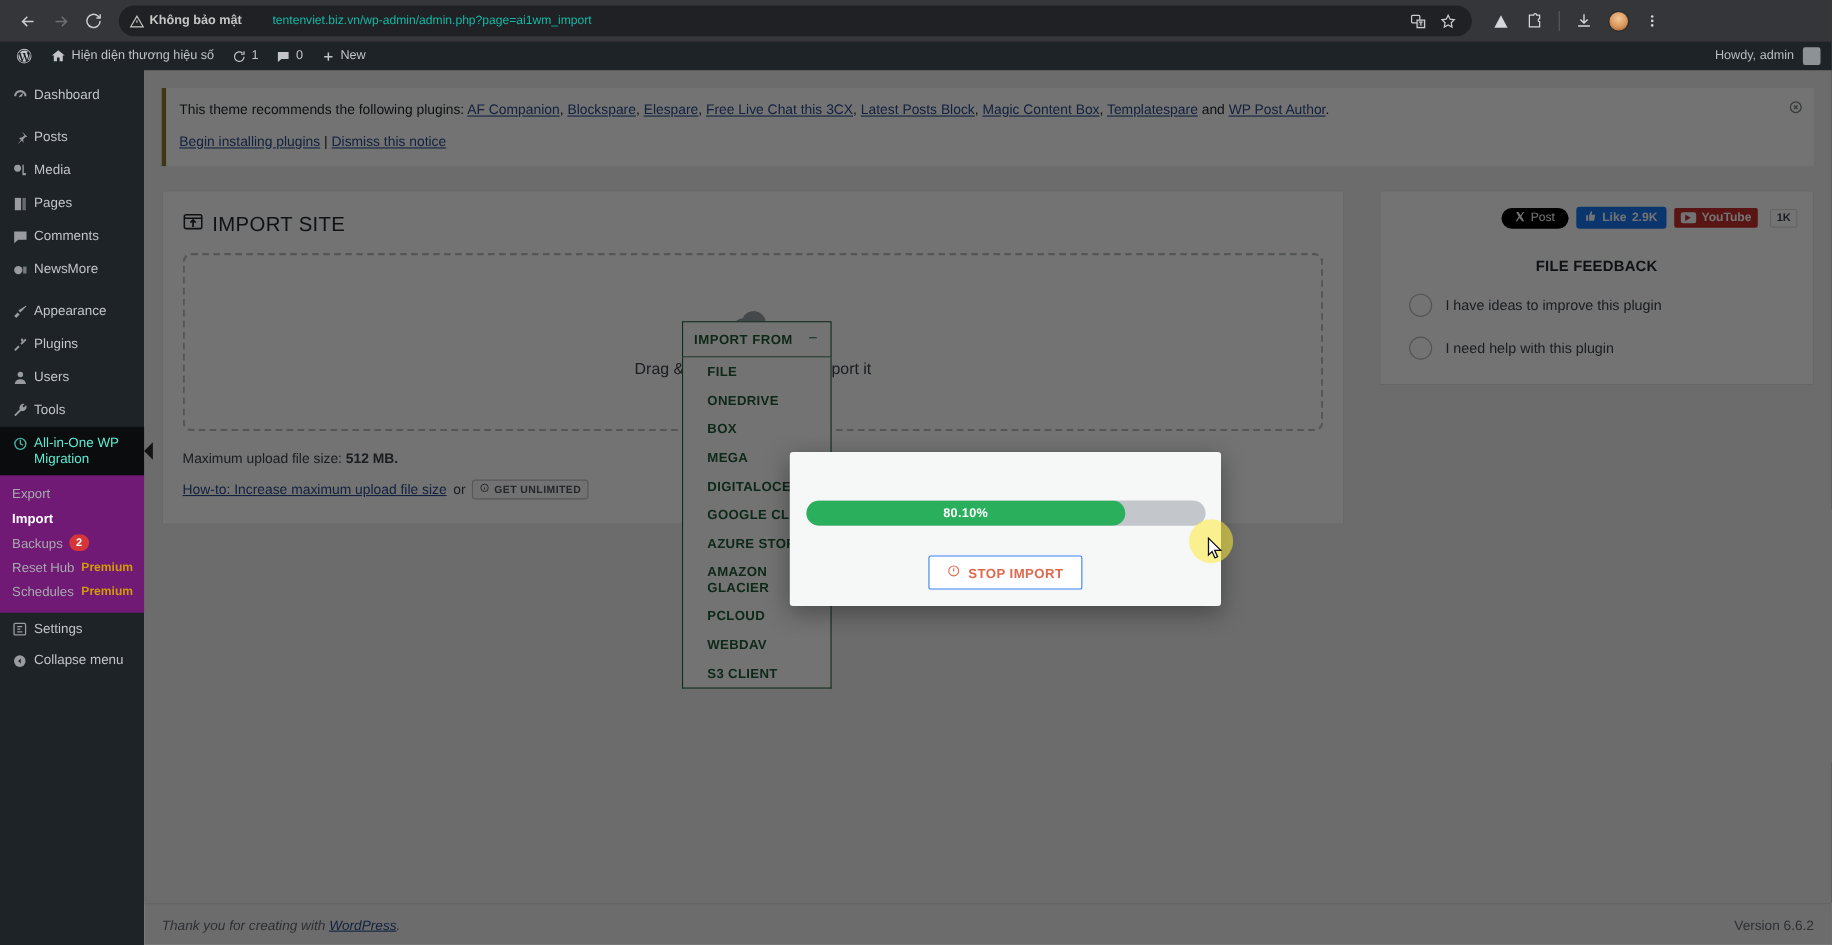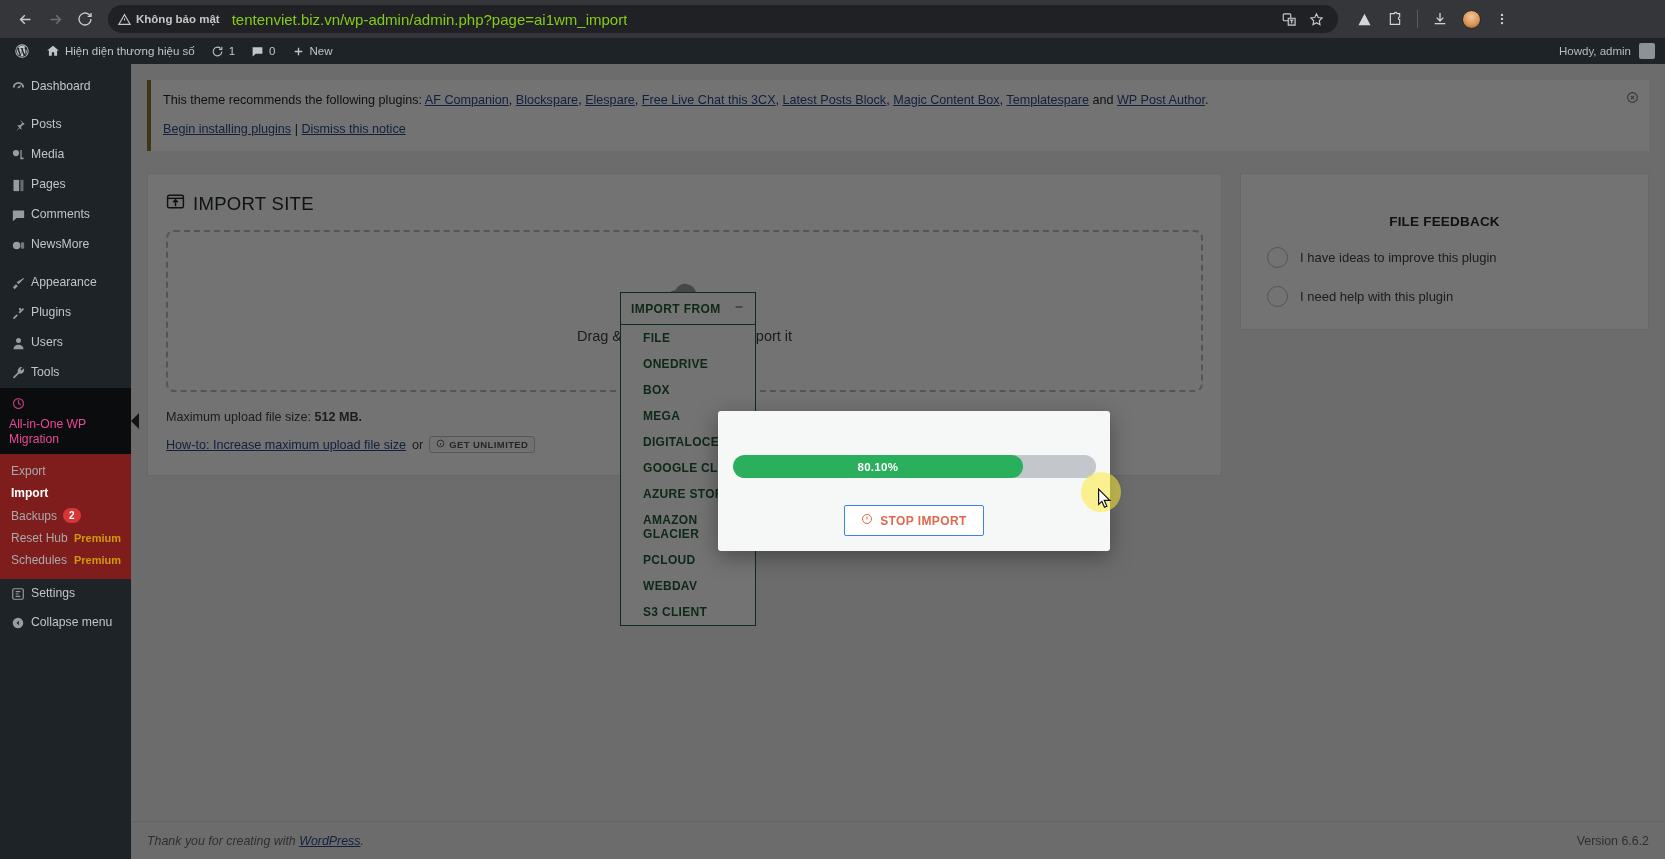--- a/index.html
+++ b/index.html
@@ -44,23 +44,23 @@
   }
   .security-chip {
     display: flex; align-items: center; gap: 5px;
     color: #c4c7c5;
     font-size: 11.5px;
     white-space: nowrap;
     font-weight: 600;
   }
   .security-chip .warn-tri { display:block; }
   .omnibox-url {
-    margin-left: 12px;
-    color: #84cc16;
-    font-size: 15px;
+    margin-left: 28px;
+    color: #14b8a6;
+    font-size: 11px;
     white-space: nowrap;
     overflow: hidden;
   }
   .omnibox-icons {
     display: flex; align-items: center; gap: 12px;
     margin-left: auto;
     padding-right: 4px;
   }
   .omni-icon { color: #c9ccd0; display:flex; align-items:center; }
   .toolbar-right {
@@ -113,31 +113,30 @@
   }
   .menu-item {
     display: flex; align-items: flex-start; gap: 4px;
     padding: 7px 0 7px 9px;
     color: #c3c4c7;
     line-height: 15px;
   }
   .menu-item .mi-icon { width:18px; flex:0 0 18px; display:flex; justify-content:center; align-items:flex-start; padding-top:1px; opacity:.75; }
   .menu-item.current {
     background: #0a0c0d;
-    color: #ec4899;
+    color: #5eead4;
     position: relative;
-    flex-direction: column;
   }
   .menu-item.current::after {
     content:""; position:absolute; right:-8px; top:50%; margin-top:-8px;
     border-top:8px solid transparent; border-bottom:8px solid transparent;
     border-right:8px solid #2b2b2b;
   }
   .menu-sep { height: 8px; }
-  .submenu { background: #7f1d1d; padding: 6px 0 8px 0; }
+  .submenu { background: #701a75; padding: 6px 0 8px 0; }
   .submenu-item {
     display:flex; align-items:center;
     padding: 4px 10px 4px 11px;
     font-size: 12px;
     color: #a7aaad;
   }
   .submenu-item.active { color: #fff; font-weight: 700; }
   .badge-count {
     margin-left: 6px;
     background: #d63638; color:#fff;
@@ -168,21 +167,21 @@
   }
   .notice a { color: #2a4b8d; }
   .notice-line2 { margin-top: 10px; }
   .notice-dismiss {
     position: absolute; right: 8px; top: 8px;
     width: 18px; height:18px;
     color: #787c82; font-size: 15px;
     display:flex; align-items:center; justify-content:center;
   }
 
-  .main-cols { display:flex; gap:18px; padding: 22px 16px 0 16px; }
+  .main-cols { display:flex; gap:32px; padding: 22px 16px 0 16px; }
   .col-main { width: 1075px; flex: 0 0 1075px; }
   .col-side { flex: 1 1 auto; }
 
   .card {
     background: #fff;
     border: 1px solid #e2e4e7;
   }
   .import-card { padding: 18px 18px 22px 18px; min-height: 268px; }
 
   .page-title {
@@ -680,20 +679,46 @@
                   </svg>
               </span>
               <span>GET UNLIMITED</span>
             </span>
           </div>
         </div>
       </div>
 
       <div class="col-side">
         <div class="card side-card">
+          <div class="social-row">
+            <span class="btn-x">
+              <span>
+                <svg width="10" height="10" viewBox="0 0 24 24" fill="currentColor">
+                    <path d="M3 2h5l5 7 5-7h3l-6.6 9.2L21 22h-5l-5.2-7.3L5.2 22H2l7-9.7z"></path>
+                  </svg>
+              </span>
+              <span>Post</span>
+            </span>
+            <span class="btn-fb">
+              <span>
+                <svg width="11" height="11" viewBox="0 0 24 24" fill="currentColor">
+                    <path d="M2 10h4v11H2zM8 10l4-8 2 1-1 6h7l-2 12H8z"></path>
+                  </svg>
+              </span>
+              <span>Like</span>
+              <span>2.9K</span>
+            </span>
+            <span class="btn-yt">
+              <span class="yt-play">
+                  <i></i>
+                </span>
+              <span>YouTube</span>
+            </span>
+            <span class="yt-count">1K</span>
+          </div>
 
           <div class="feedback-title">FILE FEEDBACK</div>
 
           <div class="fb-option">
             <span class="radio-circle"></span>
             <span class="fb-label">I have ideas to improve this plugin</span>
           </div>
           <div class="fb-option">
             <span class="radio-circle"></span>
             <span class="fb-label">I need help with this plugin</span>

